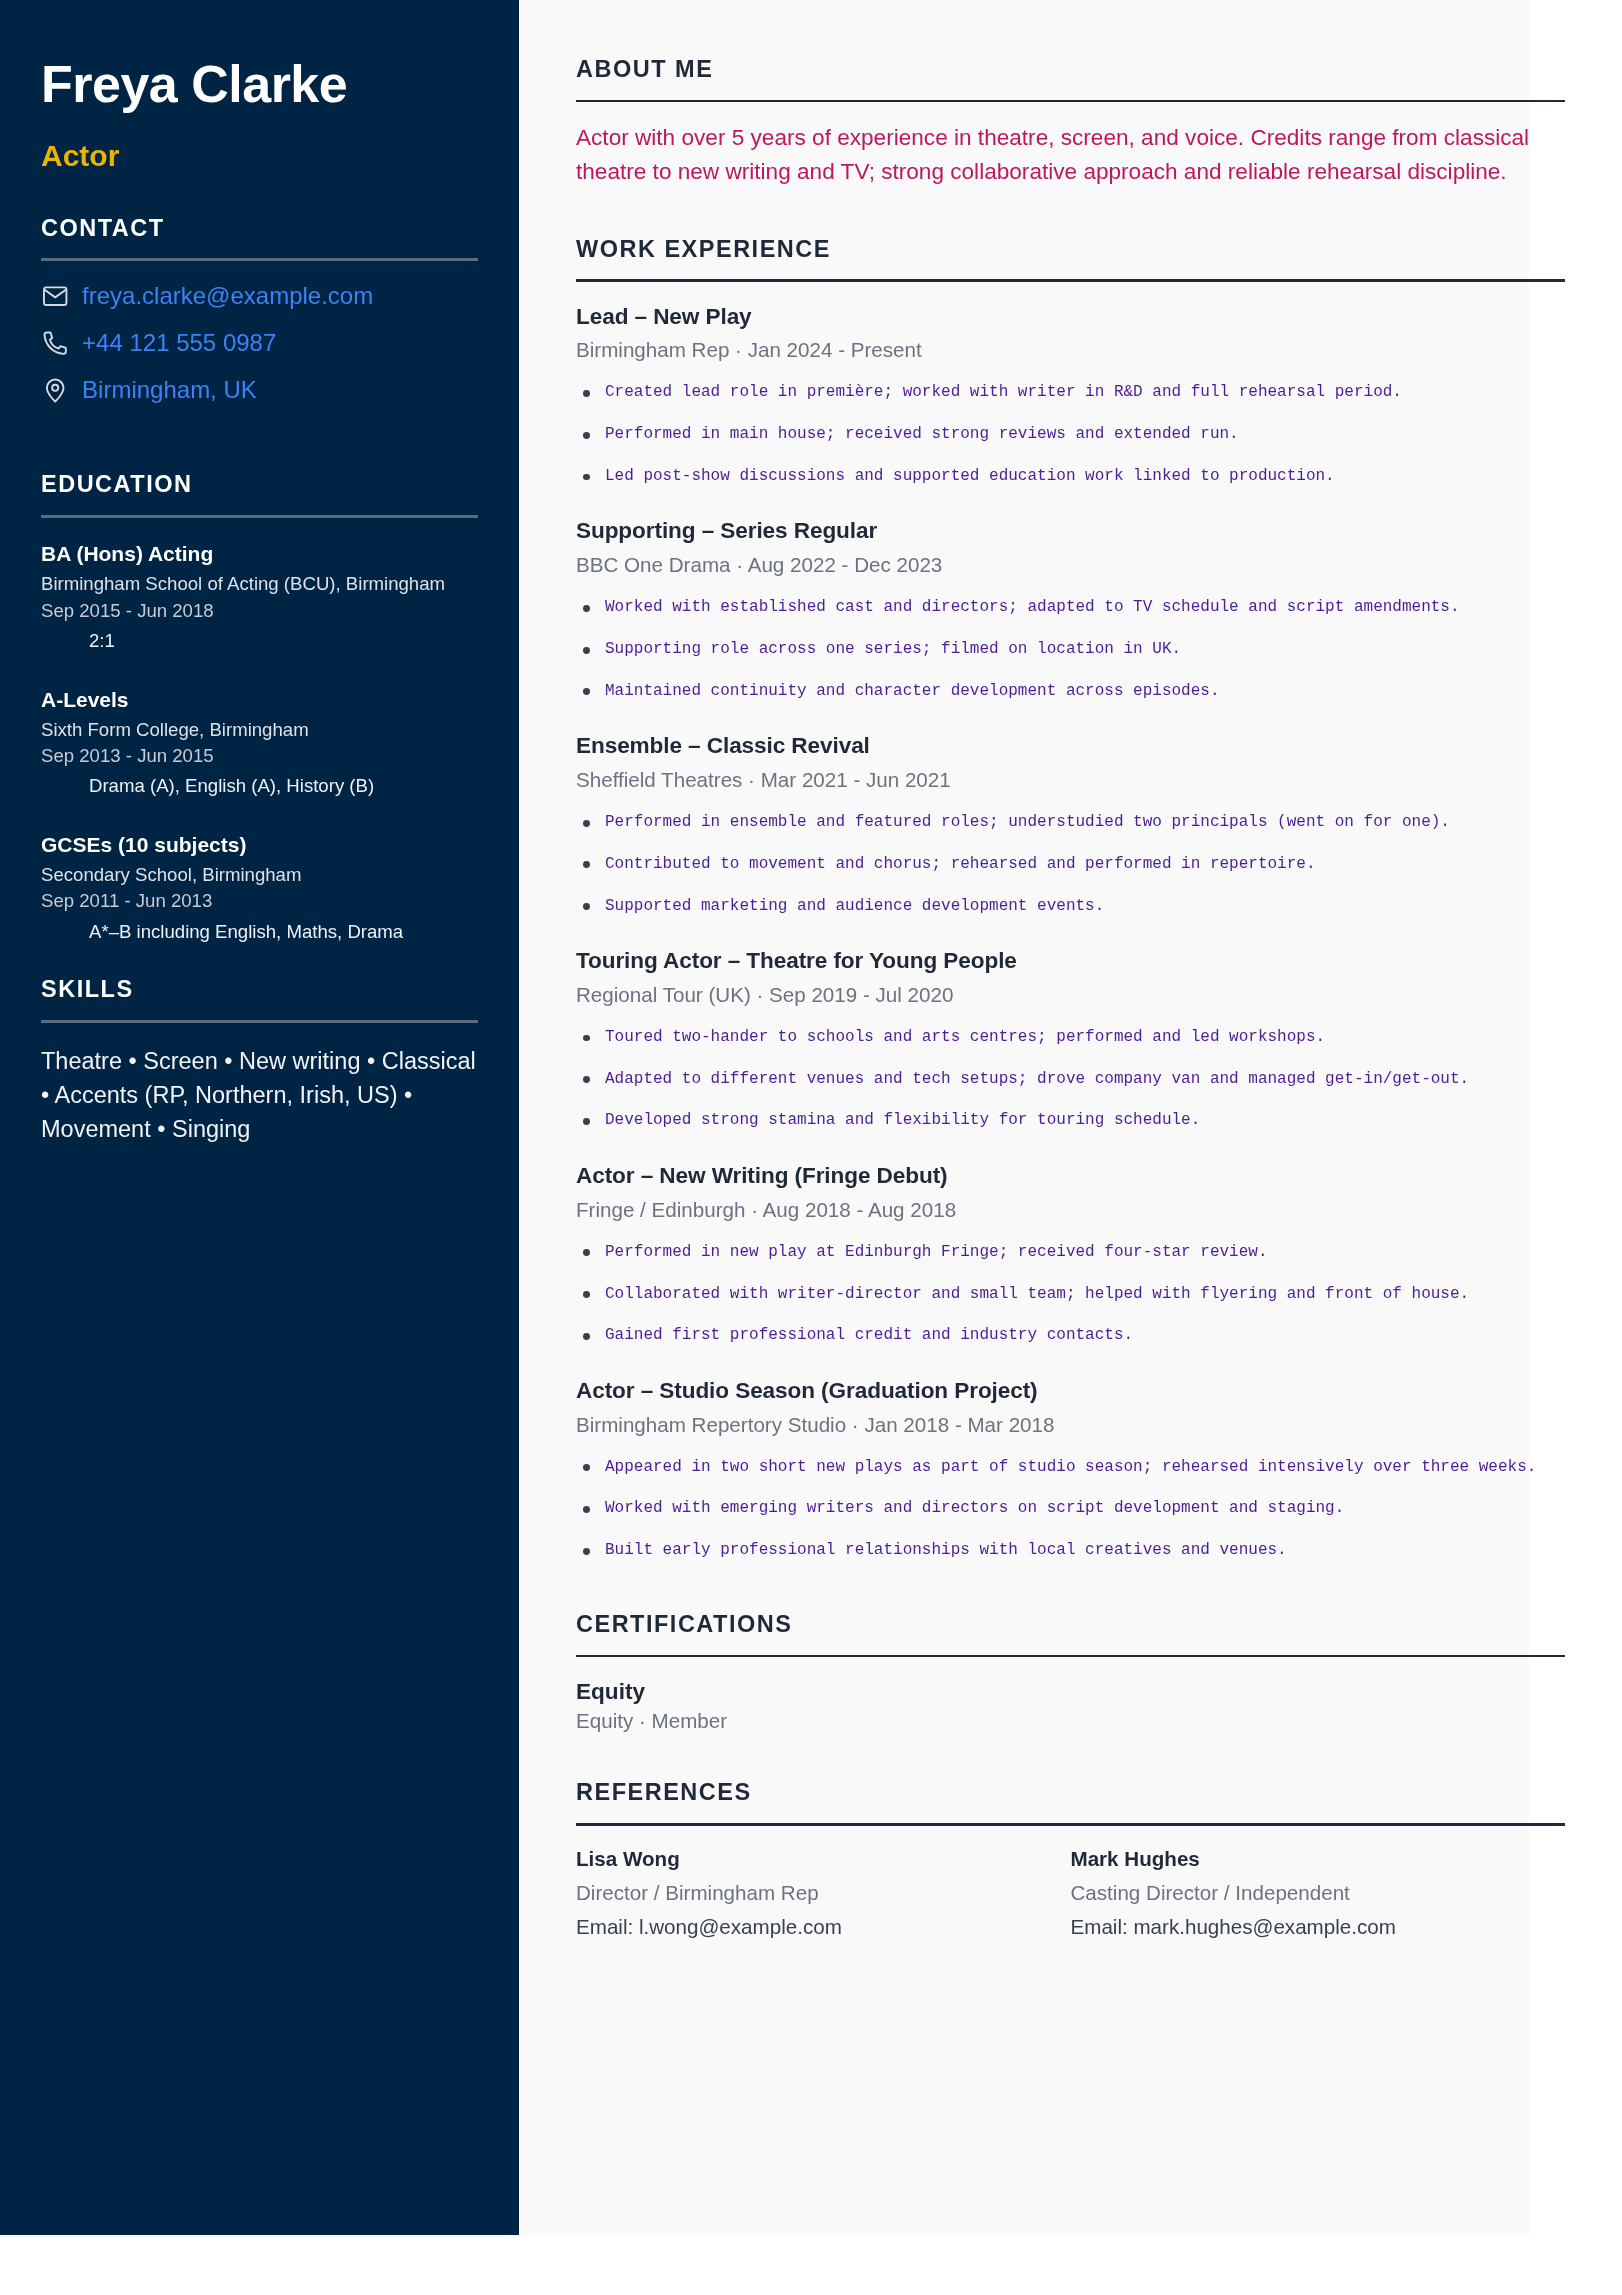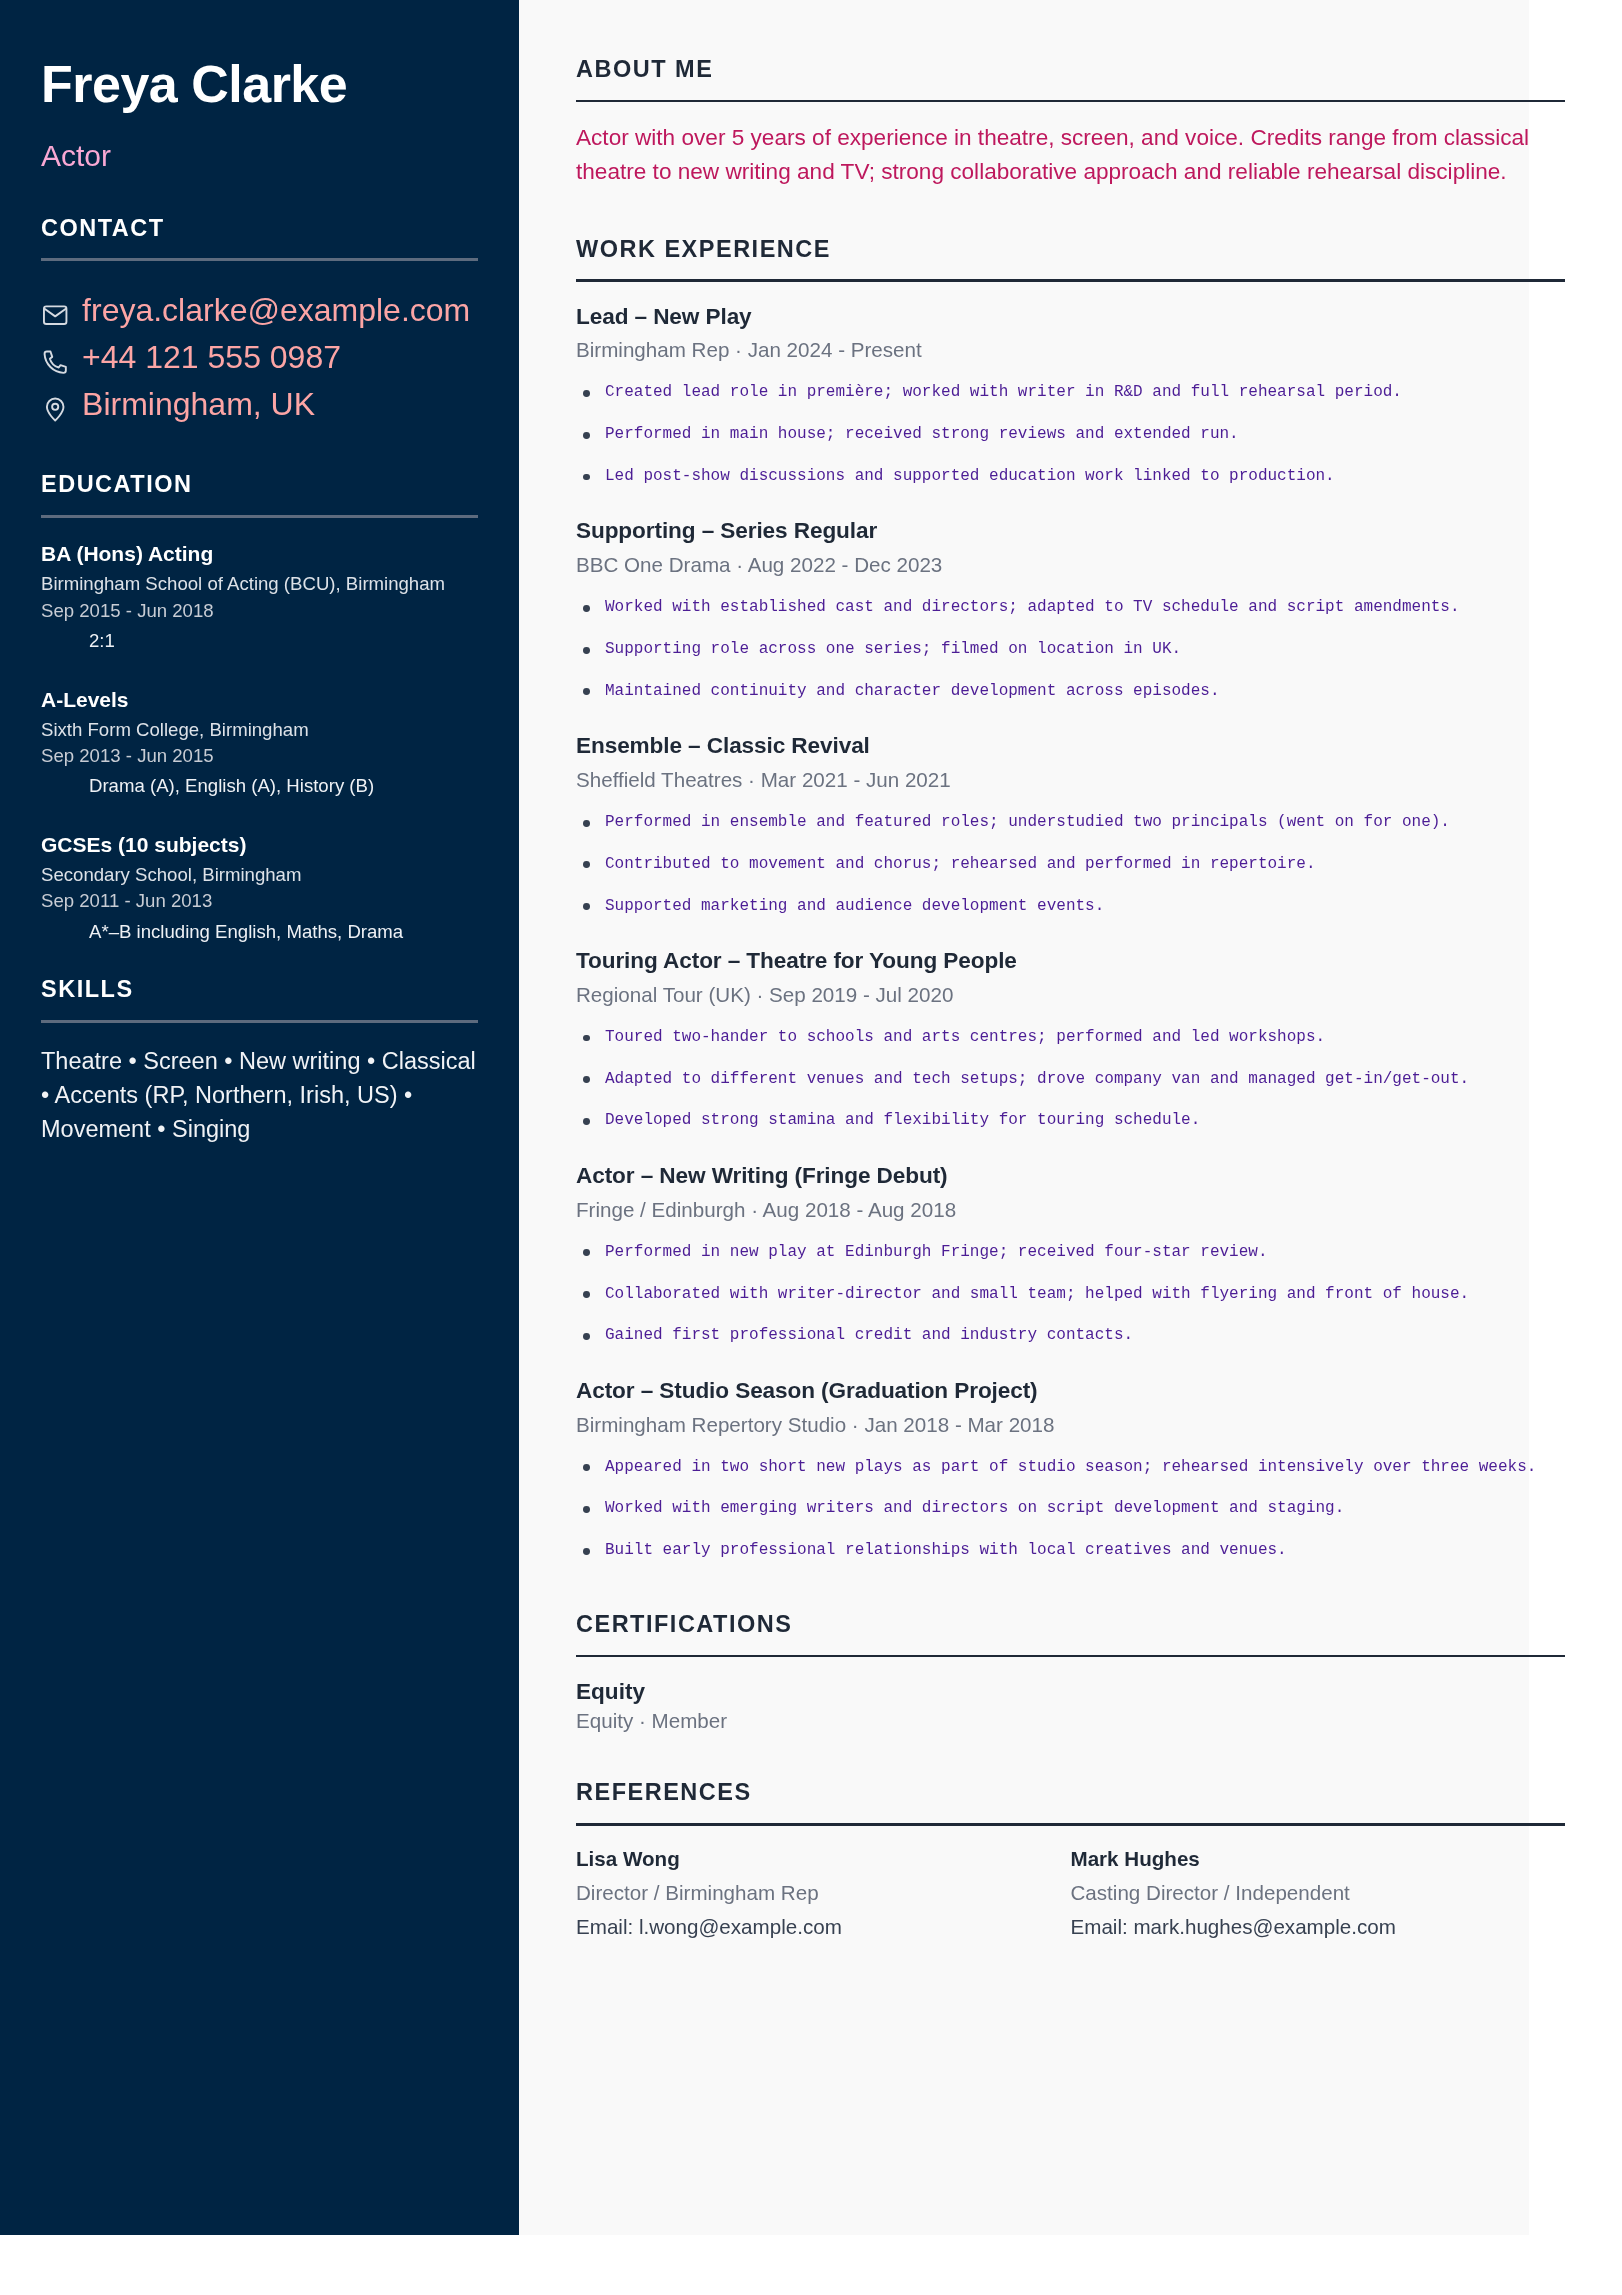--- a/index.html
+++ b/index.html
@@ -17,33 +17,33 @@
     background: #002443;
     color: #ffffff;
     padding: 55px 41px 0 41px;
   }
   .name {
     font-size: 52px; font-weight: 700; line-height: 59px; letter-spacing: -0.5px;
     color: #ffffff;
   }
   .title {
     margin-top: 21.6px;
-    font-size: 30px; font-weight: 400; line-height: 39px; color: #f9a8d4;
+    font-size: 30px; font-weight: 700; line-height: 39px; color: #eab308;
   }
   .side-heading {
     font-size: 23.5px; font-weight: 700; letter-spacing: 1.5px; line-height: 29px;
     color: #ffffff;
   }
   .side-divider {
     height: 2.5px; background: #5d6b7e; margin-top: 15.7px; margin-bottom: 21.6px;
   }
   .contact-section { margin-top: 39px; }
   .contact-item {
-    display: flex; align-items: flex-end; height: 47px;
-    font-size: 32px; color: #fca5a5;
+    display: flex; align-items: flex-start; height: 47px;
+    font-size: 24px; color: #3b82f6;
   }
   .contact-item .icon { width: 28.4px; height: 28.4px; margin-right: 12.7px; display: inline-flex; }
   .contact-item .icon svg { width: 28.4px; height: 28.4px; }
 
   .edu-section { margin-top: 47px; }
   .edu-item { margin-bottom: 30px; }
   .edu-degree { font-size: 21px; font-weight: 700; line-height: 30px; color: #ffffff; }
   .edu-school { font-size: 18.6px; line-height: 26.5px; color: #dde2e8; margin-top: 2px; }
   .edu-dates { font-size: 18.6px; line-height: 26.5px; color: #c7ccd4; }
   .edu-note { font-size: 18.6px; line-height: 26.5px; color: #eef1f5; margin-top: 3.9px; margin-left: 48px; }

